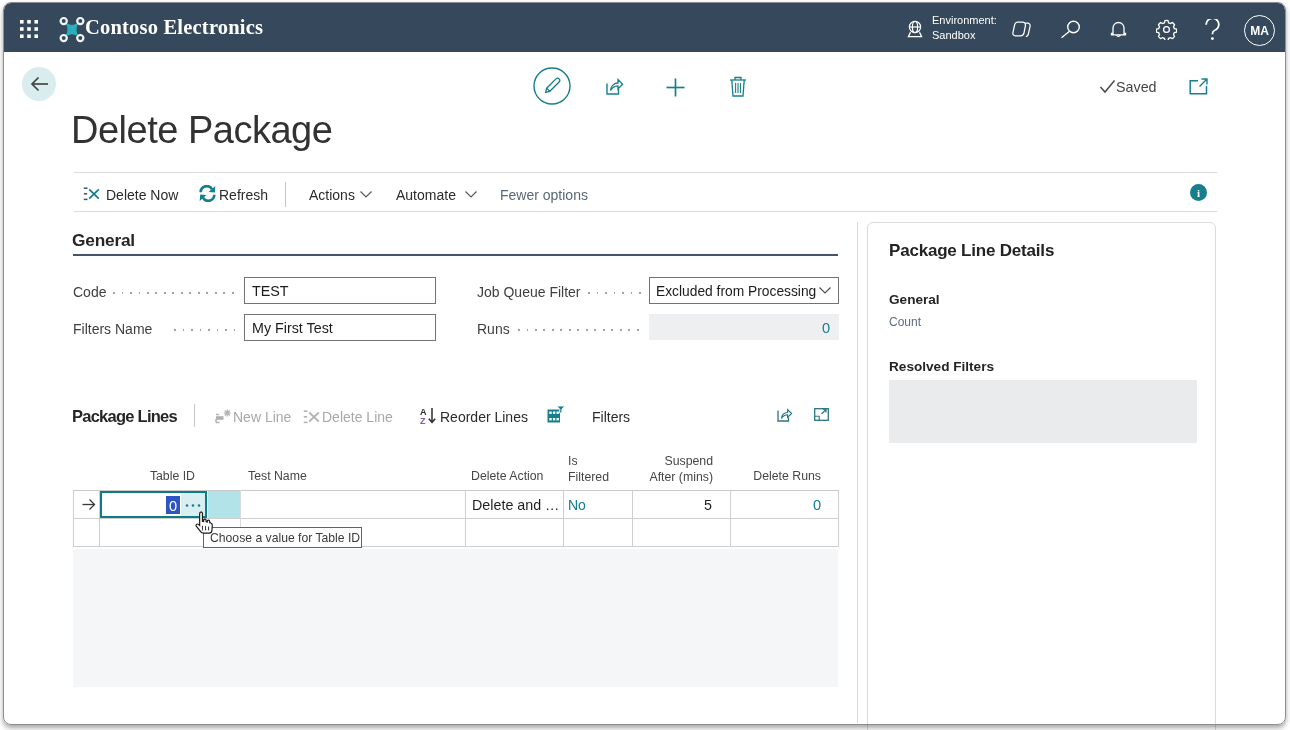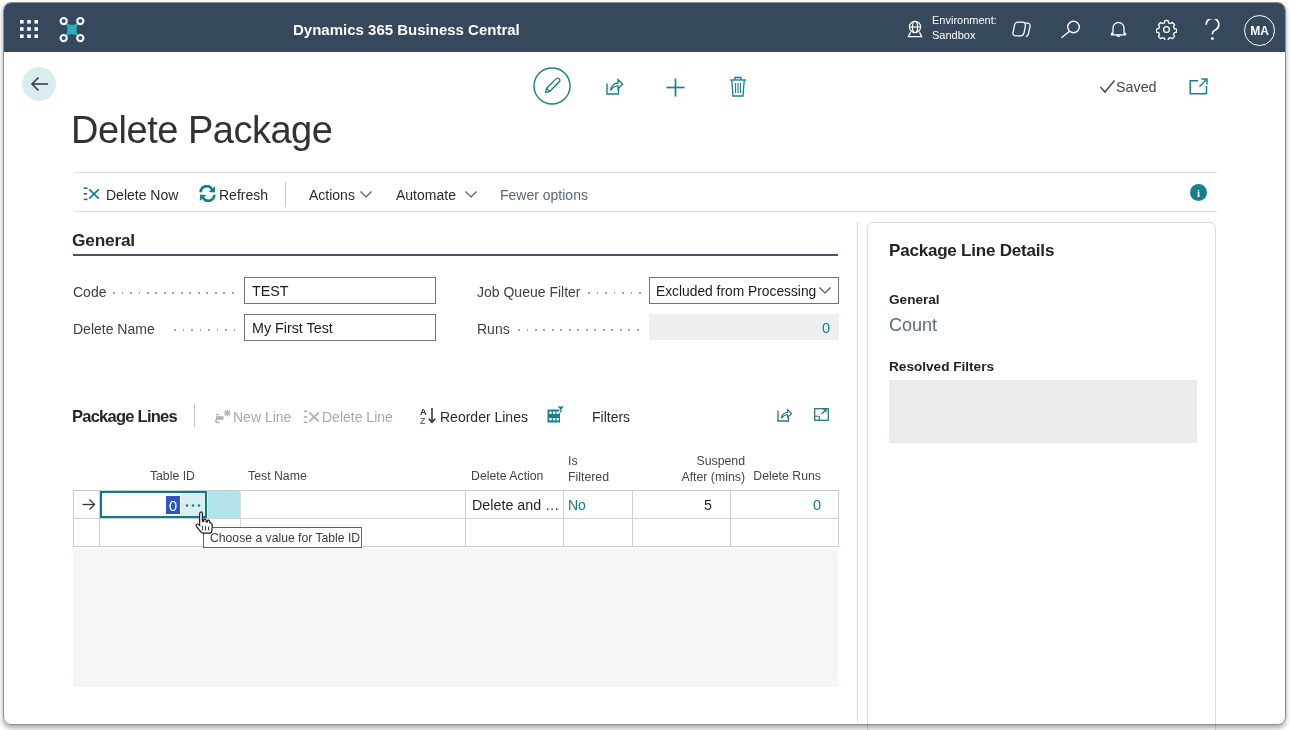--- a/index.html
+++ b/index.html
@@ -38,21 +38,21 @@
     </g>
   </svg>
 
   <svg class="abs" style="left:59px;top:16px" width="26" height="27" viewBox="0 0 26 27">
     <path d="M2.3 2.6 C10.2 11.2 15.8 11.2 23.7 2.6 C15.4 10.3 15.4 16.9 23.7 24.6 C15.8 16 10.2 16 2.3 24.6 C10.6 16.9 10.6 10.3 2.3 2.6 Z" fill="#2aaebb"></path>
     <circle cx="4.7" cy="5.1" r="3.1" fill="#35485c" stroke="#f2f6f7" stroke-width="2.2"></circle>
     <circle cx="21.3" cy="5.1" r="3.1" fill="#35485c" stroke="#f2f6f7" stroke-width="2.2"></circle>
     <circle cx="4.7" cy="22.1" r="3.1" fill="#35485c" stroke="#f2f6f7" stroke-width="2.2"></circle>
     <circle cx="21.3" cy="22.1" r="3.1" fill="#35485c" stroke="#f2f6f7" stroke-width="2.2"></circle>
   </svg>
-  <div class="abs wt" style="left:293px;top:21px;font-weight:bold;font-size:15px;">Dynamics 365 Business Central</div>
+  <div class="abs wt" style="left:85px;top:16px;font-family:'Liberation Serif',serif;font-weight:bold;font-size:20.5px;letter-spacing:0.2px;">Contoso Electronics</div>
 
   <svg class="abs" style="left:905px;top:19px" width="20" height="20" viewBox="0 0 20 20" fill="none" stroke="#fff" stroke-width="1.2">
     <circle cx="10" cy="8" r="5.6"></circle>
     <ellipse cx="10" cy="8" rx="2.6" ry="5.6"></ellipse>
     <path d="M4.6 8 H15.4"></path>
     <path d="M5.5 13.2 L3.4 17.6 H16.6 L14.5 13.2" stroke-width="1.3"></path>
   </svg>
   <div class="abs wt" style="left:932px;top:13px;font-size:11px;line-height:15px;">Environment:<br>Sandbox</div>
 
   <svg class="abs" style="left:1012px;top:21px" width="19" height="16" viewBox="0 0 19 16" fill="none" stroke="#fff" stroke-width="1.25">
@@ -169,21 +169,21 @@
   <div class="abs fbox" style="left:244px;top:277px;width:190px;height:25px;"></div>
   <div class="abs val" style="left:252px;top:283px;">TEST</div>
   <div class="abs lbl" style="left:477px;top:284px;">Job Queue Filter</div>
   <div class="abs dots" style="left:588px;top:292px;width:53px;"></div>
   <div class="abs fbox" style="left:649px;top:277px;width:188px;height:25px;"></div>
   <div class="abs" style="left:656px;top:284px;font-size:13.8px;color:#1c1c1c;">Excluded from Processing</div>
   <svg class="abs" style="left:819px;top:287px" width="12" height="7" viewBox="0 0 12 7" fill="none" stroke="#4f4f4f" stroke-width="1.2">
       <path d="M0.5 0.5 L6 6 L11.5 0.5"></path>
     </svg>
 
-  <div class="abs lbl" style="left:73px;top:321px;">Delete Name</div>
+  <div class="abs lbl" style="left:73px;top:321px;">Filters Name</div>
   <div class="abs dots" style="left:174px;top:329px;width:62px;"></div>
   <div class="abs fbox" style="left:244px;top:314px;width:190px;height:25px;"></div>
   <div class="abs val" style="left:252px;top:320px;">My First Test</div>
   <div class="abs lbl" style="left:477px;top:321px;">Runs</div>
   <div class="abs dots" style="left:518px;top:329px;width:123px;"></div>
   <div class="abs" style="left:649px;top:314px;width:190px;height:26px;background:#edeff1;"></div>
   <div class="abs" style="left:649px;top:320px;width:181px;text-align:right;font-size:14.6px;color:#15808b;">0</div>
 
   <div class="abs" style="left:72px;top:407px;font-size:16.5px;font-weight:bold;letter-spacing:-0.75px;color:#262626;">Package Lines</div>
   <div class="abs vline" style="left:194px;top:404px;height:23px;background:#c6c6c6;"></div>
@@ -247,21 +247,21 @@
   <svg class="abs" style="left:814px;top:408px" width="15" height="13" viewBox="0 0 15 13" fill="none" stroke="#2b7482" stroke-width="1.3">
     <rect x="0.7" y="0.7" width="13.6" height="11.6"></rect>
     <path d="M0.7 8.2 H5.2 V12.3" stroke-width="1.1"></path>
     <path d="M7.5 6 L12 1.5 M12 4.5 V1.2 H8.7" stroke-width="1.2"></path>
   </svg>
 
   <div class="abs ghead" style="left:100px;top:469px;width:95px;text-align:right;">Table ID</div>
   <div class="abs ghead" style="left:248px;top:469px;">Test Name</div>
   <div class="abs ghead" style="left:471px;top:469px;">Delete Action</div>
   <div class="abs ghead" style="left:568px;top:453px;line-height:16px;">Is<br>Filtered</div>
-  <div class="abs ghead" style="left:632px;top:453px;width:113px;text-align:right;line-height:16px;">Suspend<br>After (mins)</div>
+  <div class="abs ghead" style="left:600px;top:453px;width:113px;text-align:right;line-height:16px;">Suspend<br>After (mins)</div>
   <div class="abs ghead" style="left:700px;top:469px;width:121px;text-align:right;">Delete Runs</div>
 
   <div class="abs" style="left:73px;top:490px;width:765px;height:1px;background:#c9c9c9;"></div>
   <div class="abs" style="left:73px;top:518px;width:765px;height:1px;background:#cfcfcf;"></div>
   <div class="abs" style="left:73px;top:546px;width:765px;height:1px;background:#cfcfcf;"></div>
 
   <div class="abs" style="left:73px;top:490px;width:1px;height:57px;background:#cfcfcf;"></div>
   <div class="abs" style="left:99px;top:490px;width:1px;height:57px;background:#cfcfcf;"></div>
   <div class="abs" style="left:240px;top:490px;width:1px;height:57px;background:#dadada;"></div>
   <div class="abs" style="left:465px;top:490px;width:1px;height:57px;background:#cfcfcf;"></div>
@@ -299,18 +299,18 @@
 
   <svg class="abs" style="left:193px;top:510px" width="22" height="28" viewBox="0 0 24 30">
     <path d="M8.2 1.8 c1.2 0 2.1 0.9 2.1 2.1 V12 l1.3 0.25 V10.6 c0-1.3 2.5-1.3 2.6 0 l0.15 2 1.25 0.25 0.1-1.2 c0.1-1.25 2.3-1.05 2.4 0.2 l0.15 1.7 1.1 0.3 c1.3 0.4 1.8 1.1 1.7 2.6 l-0.4 5.6 c-0.15 1.9-1.1 2.9-3.1 2.9 h-6.0 c-1.4 0-2.4-0.5-3.2-1.6 l-4.8-6.1 c-1-1.3 0.9-3 2.3-1.8 l1.4 1.2 V3.9 c0-1.2 0.9-2.1 2.1-2.1 z" fill="#ffffff" stroke="#1c1c1c" stroke-width="1.3"></path>
     <path d="M10.3 17 v5 M13.7 17.4 v4.6 M17 17.8 v4.2" stroke="#1c1c1c" stroke-width="1" fill="none"></path>
   </svg>
 
   <div class="abs" style="left:857px;top:222px;width:1px;height:501px;background:#d8d8d8;"></div>
   <div class="abs" style="left:867px;top:222px;width:349px;height:510px;border:1px solid #dbdbdb;border-radius:6px 6px 0 0;box-sizing:border-box;background:#fff;"></div>
   <div class="abs" style="left:889px;top:241px;font-size:17px;letter-spacing:-0.2px;font-weight:bold;color:#232323;">Package Line Details</div>
   <div class="abs" style="left:889px;top:292px;font-size:13.6px;font-weight:bold;color:#242424;">General</div>
-  <div class="abs" style="left:889px;top:315px;font-size:18px;color:#5a6b89;">Count</div>
+  <div class="abs" style="left:889px;top:315px;font-size:12px;color:#5a6b89;">Count</div>
   <div class="abs" style="left:889px;top:359px;font-size:13.6px;font-weight:bold;color:#242424;">Resolved Filters</div>
   <div class="abs" style="left:889px;top:380px;width:308px;height:63px;background:#e9ebed;"></div>
 
   <div class="abs" style="left:3px;top:2px;width:1283px;height:723px;border:1px solid #8d8d92;border-radius:8px;box-sizing:border-box;box-shadow:0 3px 5px rgba(0,0,0,0.35);pointer-events:none;"></div>
 </div>
 
 </body></html>

